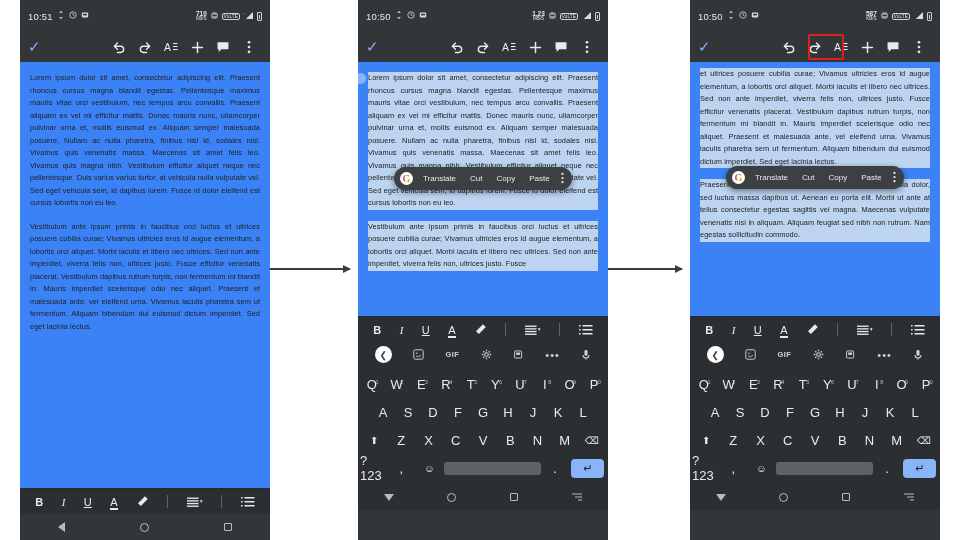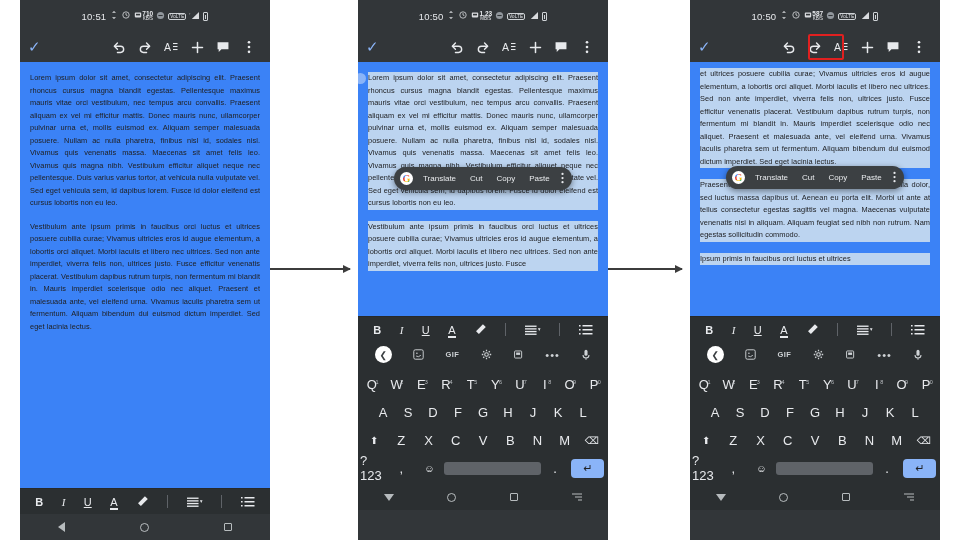--- a/index.html
+++ b/index.html
@@ -10,21 +10,21 @@
   .phone {
     position:absolute; top:0; width:250px; height:540px;
     background:#323639; overflow:hidden;
   }
   #phone-1 { left:20px; }
   #phone-2 { left:358px; }
   #phone-3 { left:690px; }
 
   
   .statusbar {
-    height:22px; display:flex; align-items:center; justify-content:center;
+    height:22px; display:flex; align-items:center; justify-content:space-between;
     padding:16px 8px; color:#e8eaed; font-size:9px; background:#323639;
   }
   .sb-left { display:flex; align-items:center; gap:4px; }
   .sb-right { display:flex; align-items:center; gap:3px; }
   .sb-clock { font-size:9.5px; letter-spacing:.2px; color:#e8eaed; }
   .sb-ico { display:inline-block; opacity:.92; }
   .rate-badge { display:flex; flex-direction:column; align-items:center; line-height:1; }
   .rate-num { font-size:6.5px; font-weight:bold; }
   .rate-unit { font-size:4.5px; }
   .volte {
@@ -666,21 +666,20 @@
             <circle cx="2" cy="13.5" r="1.5" fill="#e8eaed"></circle>
           </svg>
       </div>
       <div class="hl-box" style="left:118px; top:2px; width:36px; height:26px;"></div>
     </div>
 
     <div class="docarea sel" style="height:254px;">
       <div class="docpage" style="padding-top:6px;">
         <p class="para">et ultrices posuere cubilia curae; Vivamus ultricies eros id augue elementum, a lobortis orci aliquet. Morbi iaculis et libero nec ultrices. Sed non ante imperdiet, viverra felis non, ultrices justo. Fusce efficitur venenatis placerat. Vestibulum dapibus rutrum turpis, non fermentum mi blandit in. Mauris imperdiet scelerisque odio nec aliquet. Praesent et malesuada ante, vel eleifend urna. Vivamus iaculis pharetra sem ut fermentum. Aliquam bibendum dui euismod dictum imperdiet. Sed eget lacinia lectus.</p>
         <p class="para">Praesent vitae pretium augue. Praesent malesuada vehicula dolor, sed luctus massa dapibus ut. Aenean eu porta elit. Morbi ut ante at tellus consectetur egestas sagittis vel magna. Maecenas vulputate venenatis nisi in aliquam. Aliquam feugiat sed nibh non rutrum. Nam egestas sollicitudin commodo.</p>
-        <p class="para">Ipsum primis in faucibus orci luctus et ultrices</p>
       </div>
       <div class="ctxmenu" style="left:36px; top:104px;">
         <span class="gicon">
             <span>G</span>
           </span>
         <span class="ctx-item">Translate</span>
         <span class="ctx-item">Cut</span>
         <span class="ctx-item">Copy</span>
         <span class="ctx-item">Paste</span>
         <span class="ctx-more">

